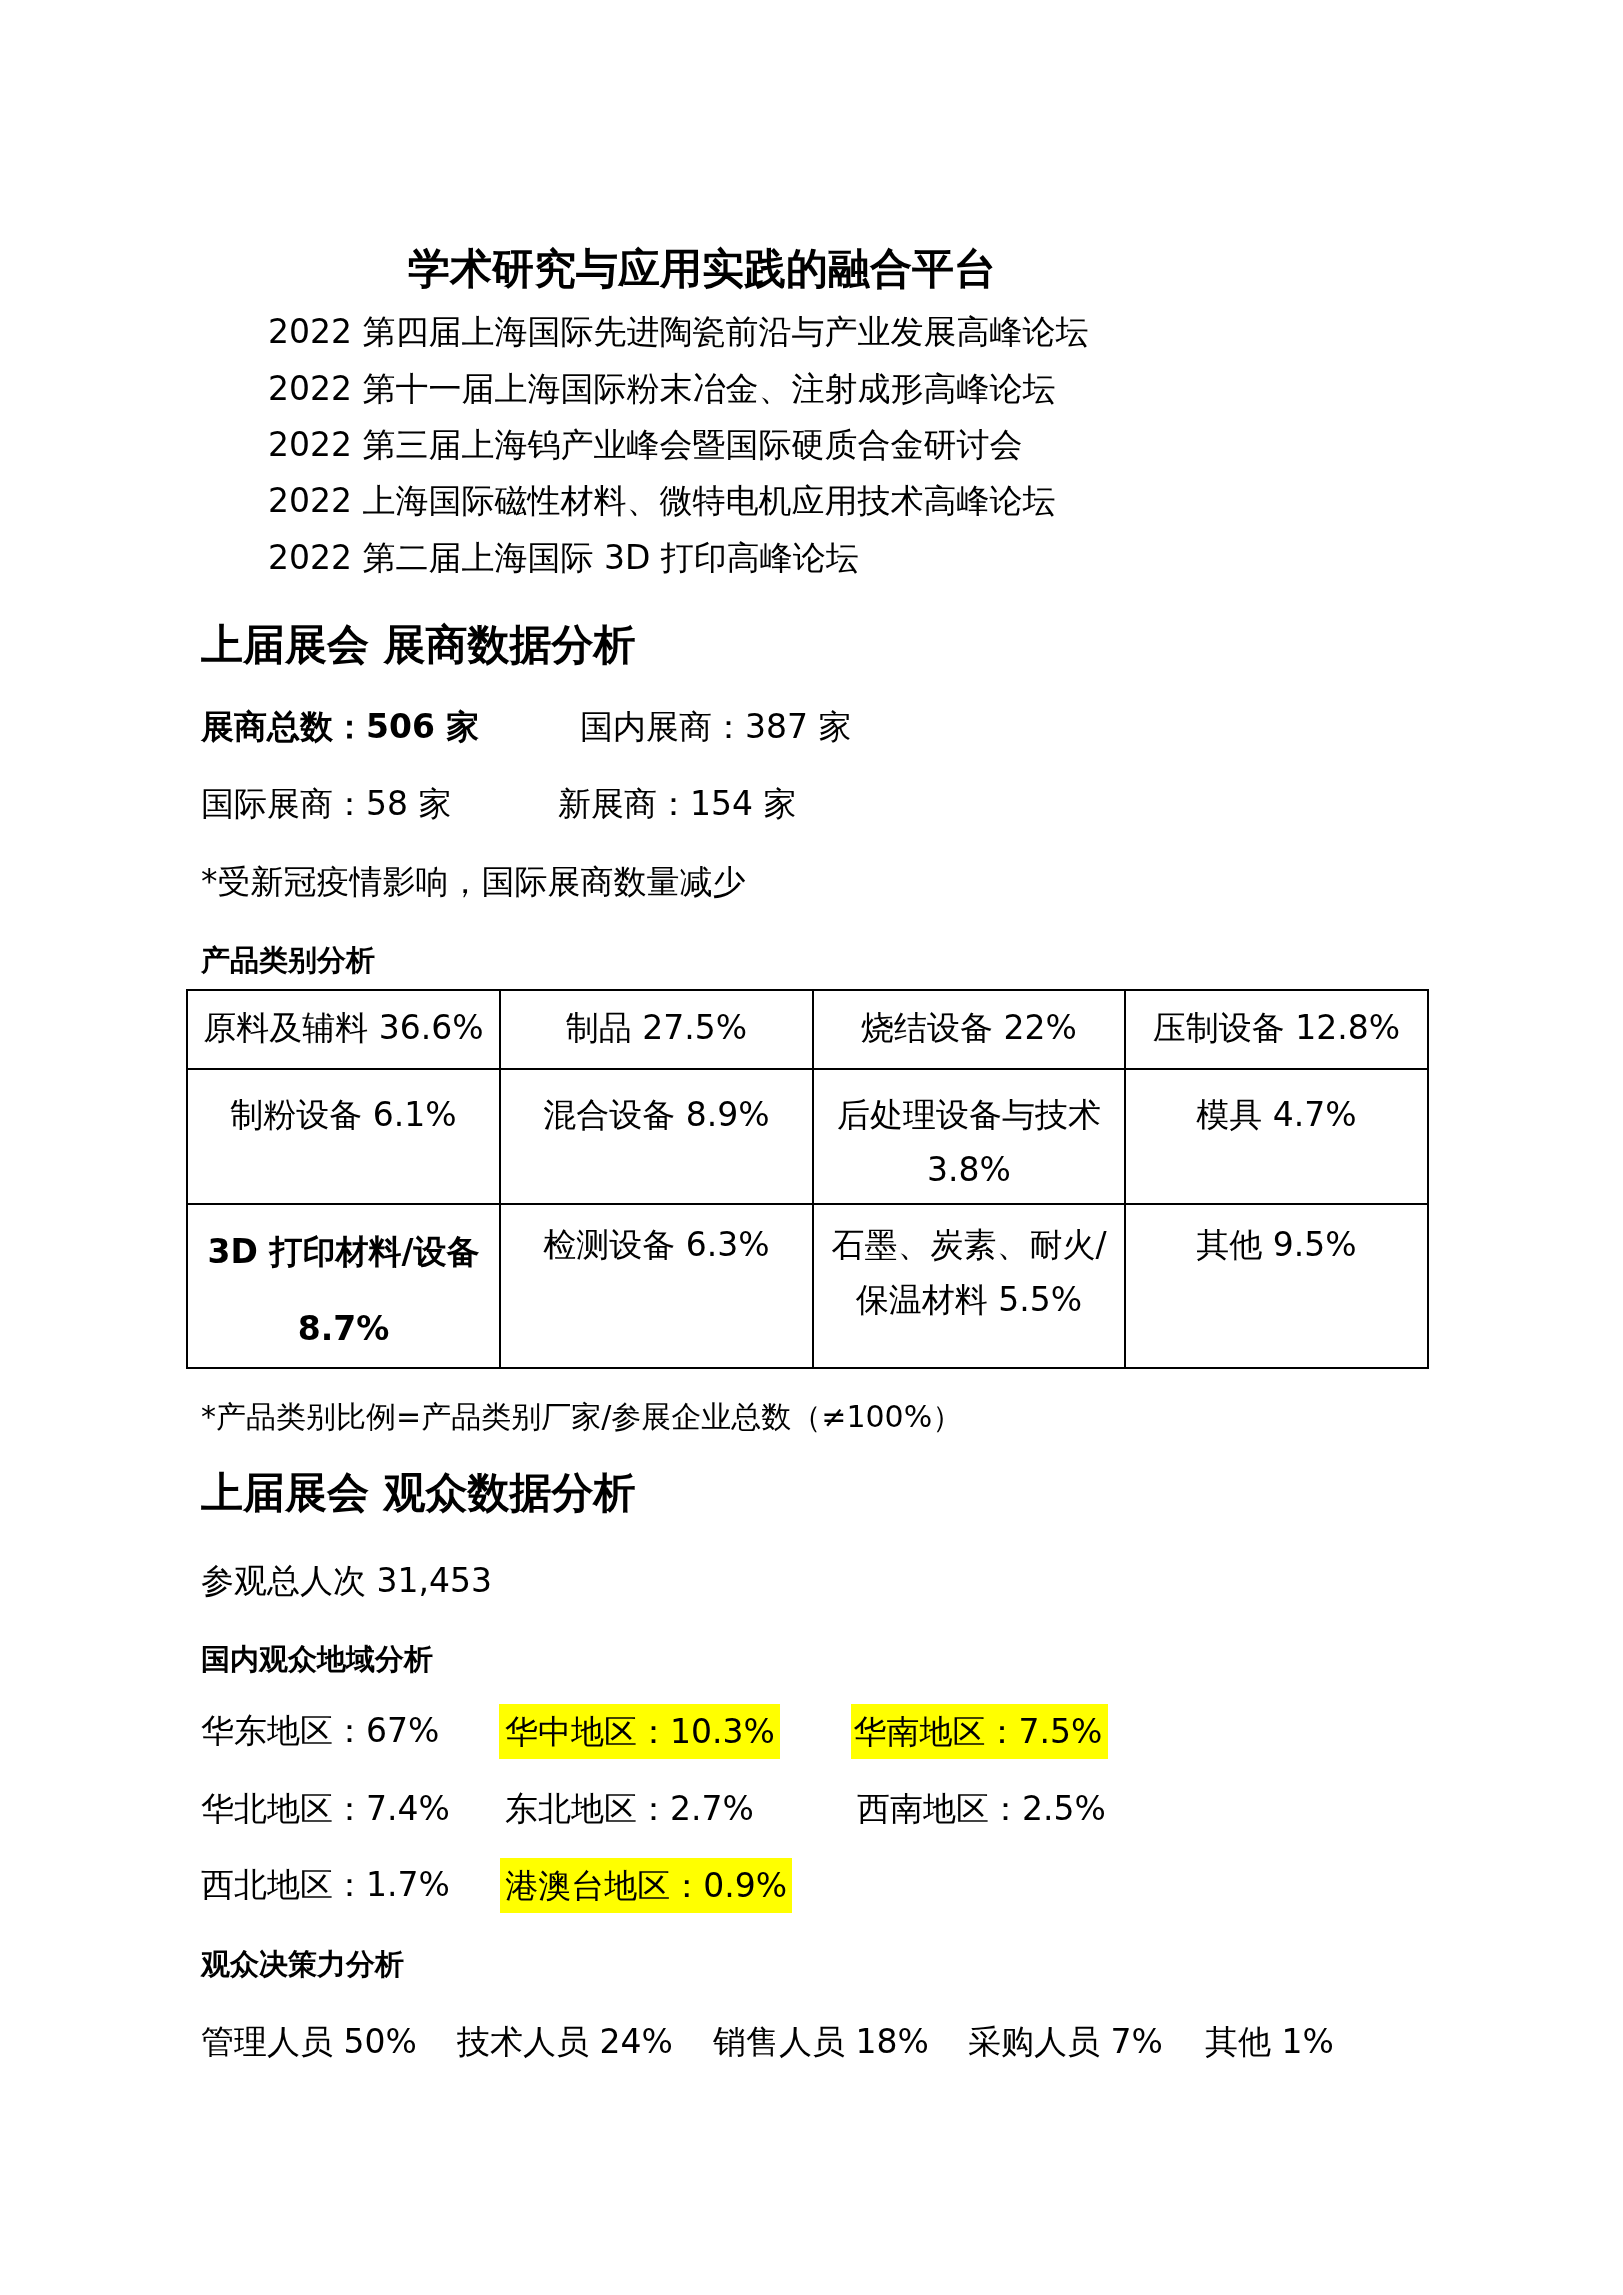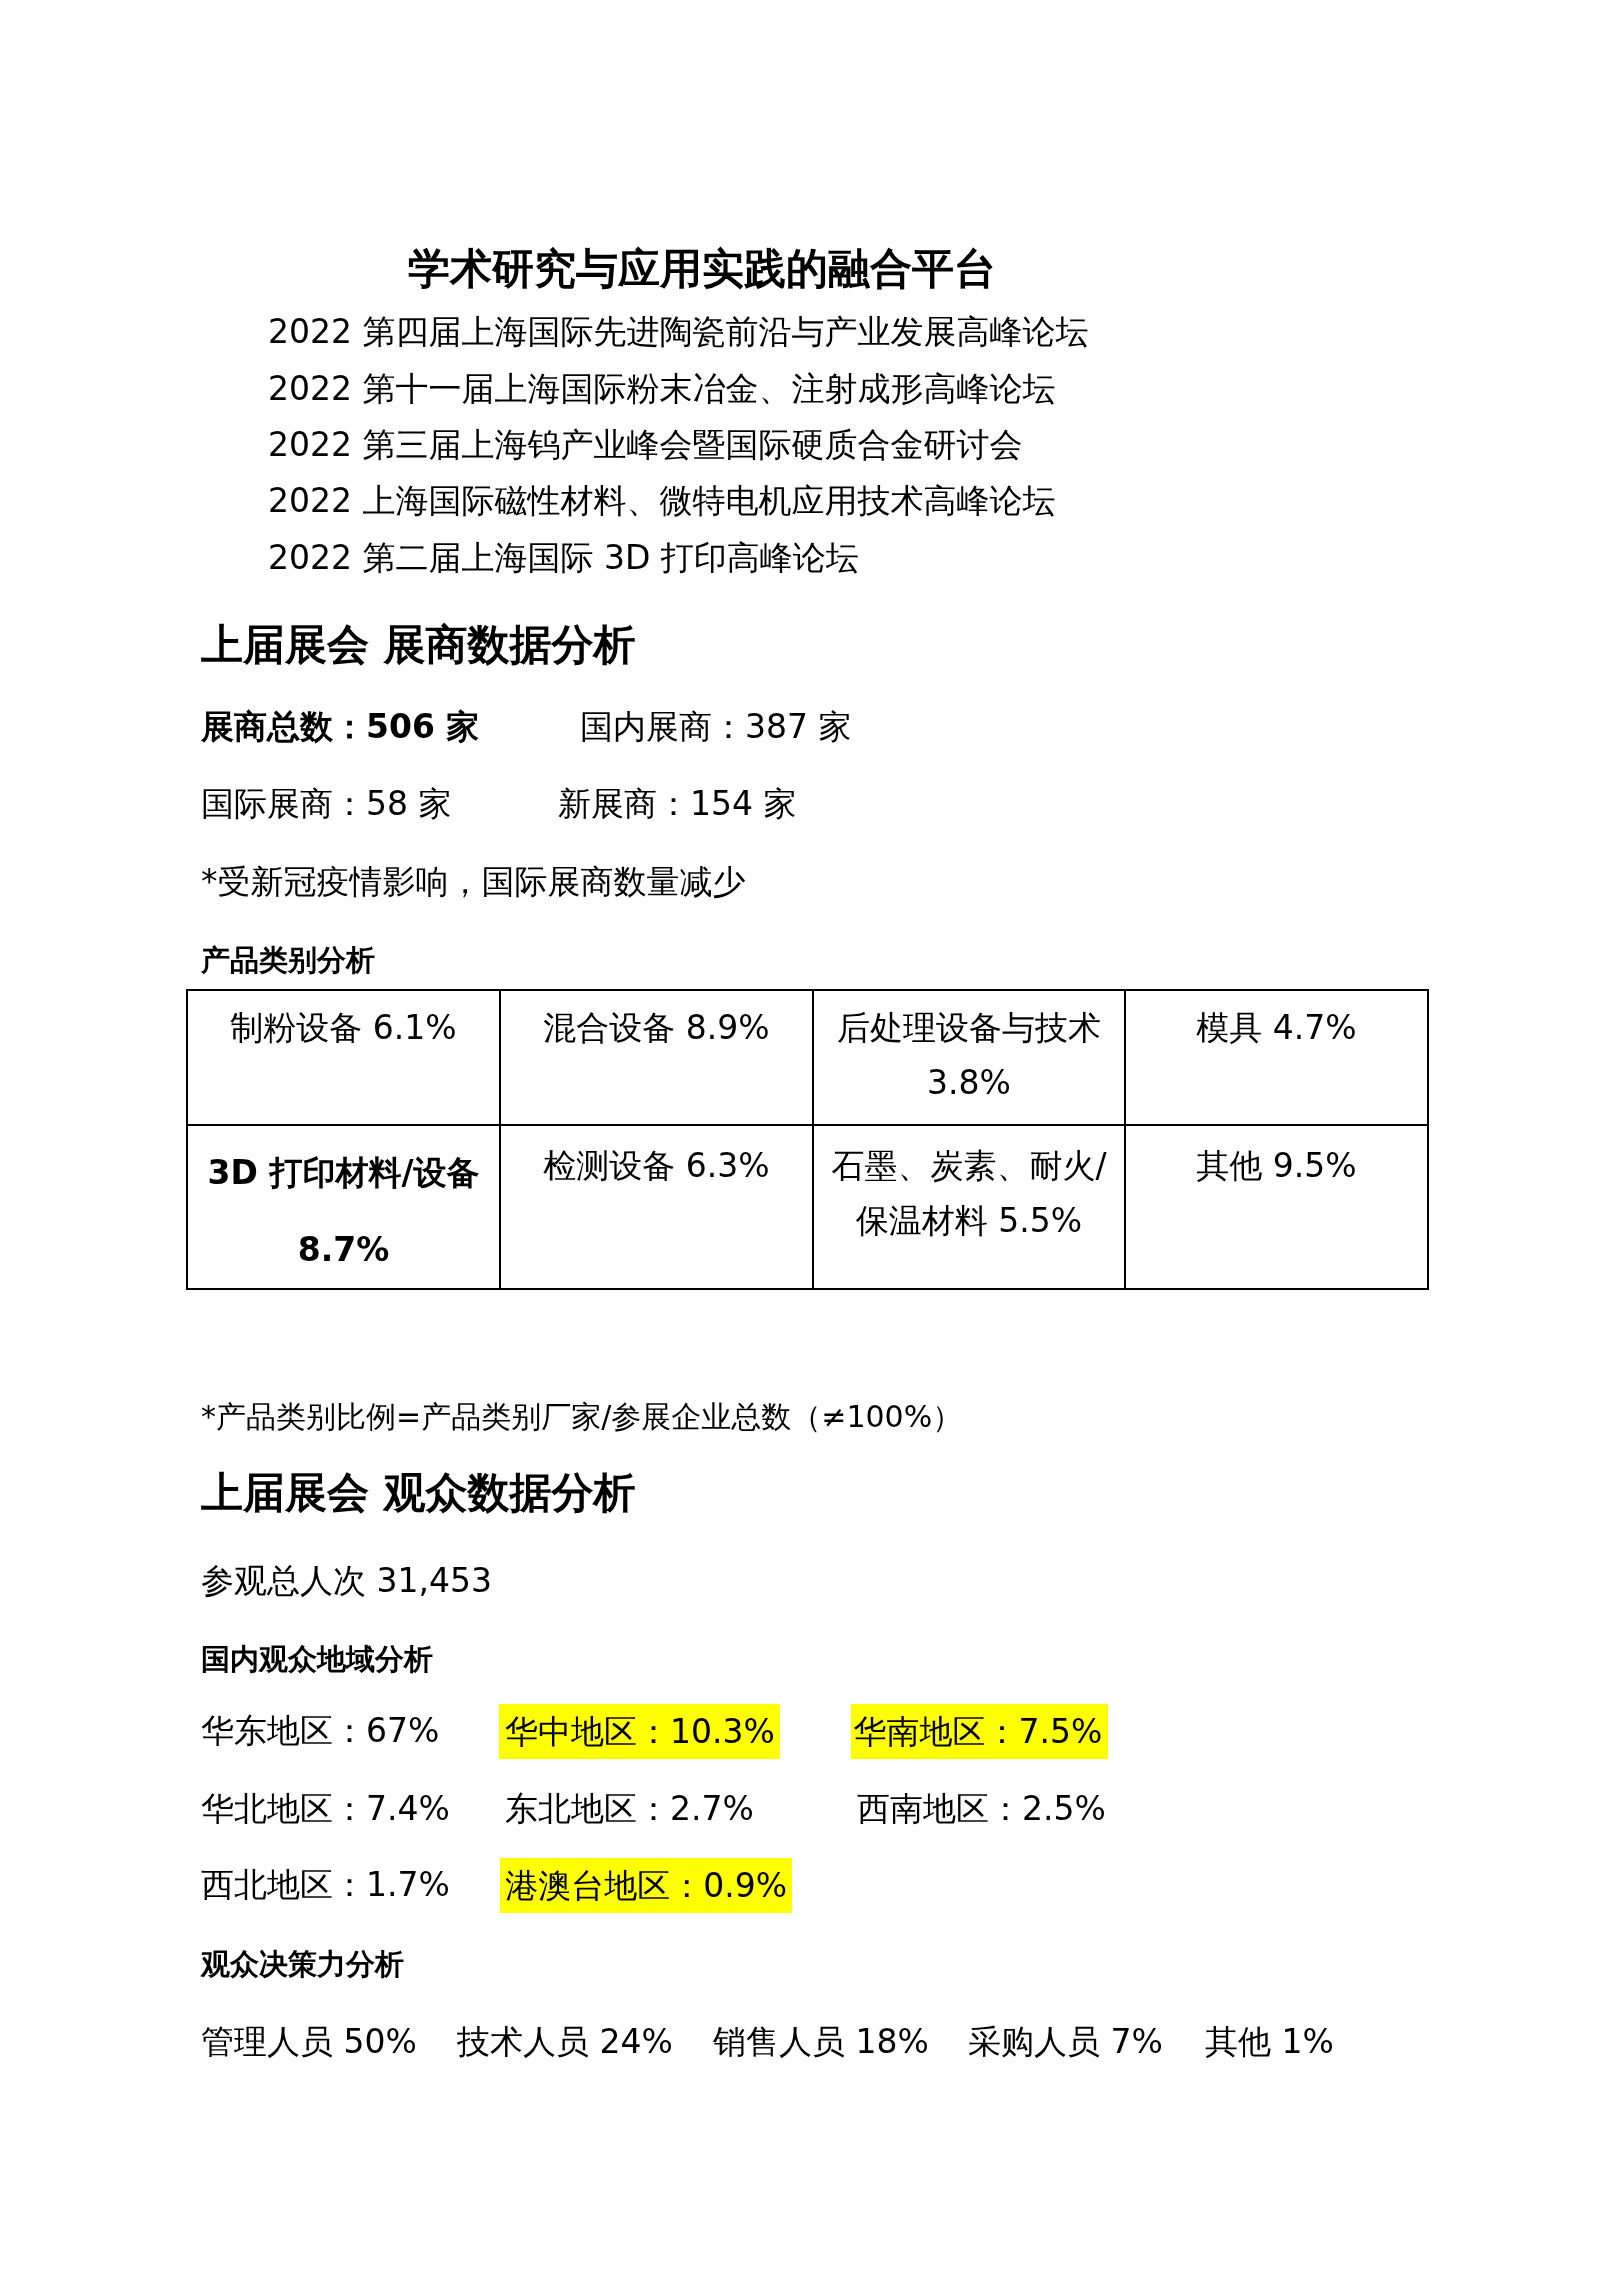--- a/index.html
+++ b/index.html
@@ -29,21 +29,21 @@
     }
     .cat-table td {
       border: 2.6px solid #000; text-align: center; vertical-align: top;
       font-size: 33px; line-height: 55px; padding: 0 6.5px; box-sizing: border-box;
     }
     .cat-table col.c1 { width: 313px; }
     .cat-table col.c2 { width: 313px; }
     .cat-table col.c3 { width: 312px; }
     .cat-table col.c4 { width: 303px; }
     .cat-table tr.r1 td { height: 79px; padding-top: 9.2px; }
-    .cat-table tr.r2 td { height: 135px; padding-top: 9px; }
+    .cat-table tr.r2 td { height: 135px; padding-top: 17px; }
     .cat-table tr.r3 td { height: 156px; padding-top: 12px; }
     .cell-line { display: block; }
   </style>
 </head>
 <body>
 
 <div class="abs title">学术研究与应用实践的融合平台</div>
 
 <div>
   <div class="abs forum" style="top:311px">2022 第四届上海国际先进陶瓷前沿与产业发展高峰论坛</div>
@@ -64,20 +64,34 @@
 <div class="abs h2" style="top:942px">产品类别分析</div>
 
 <table class="cat-table">
   <colgroup>
       <col class="c1">
       <col class="c2">
       <col class="c3">
       <col class="c4">
     </colgroup>
   <tbody>
+      <tr class="r1">
+    <td>
+          <span class="cell-line">原料及辅料 36.6%</span>
+        </td>
+    <td>
+          <span class="cell-line">制品 27.5%</span>
+        </td>
+    <td>
+          <span class="cell-line">烧结设备 22%</span>
+        </td>
+    <td>
+          <span class="cell-line">压制设备 12.8%</span>
+        </td>
+  </tr>
   <tr class="r2">
     <td>
           <span class="cell-line">制粉设备 6.1%</span>
         </td>
     <td>
           <span class="cell-line">混合设备 8.9%</span>
         </td>
     <td>
       <span class="cell-line">后处理设备与技术</span>
       <span class="cell-line">3.8%</span>

